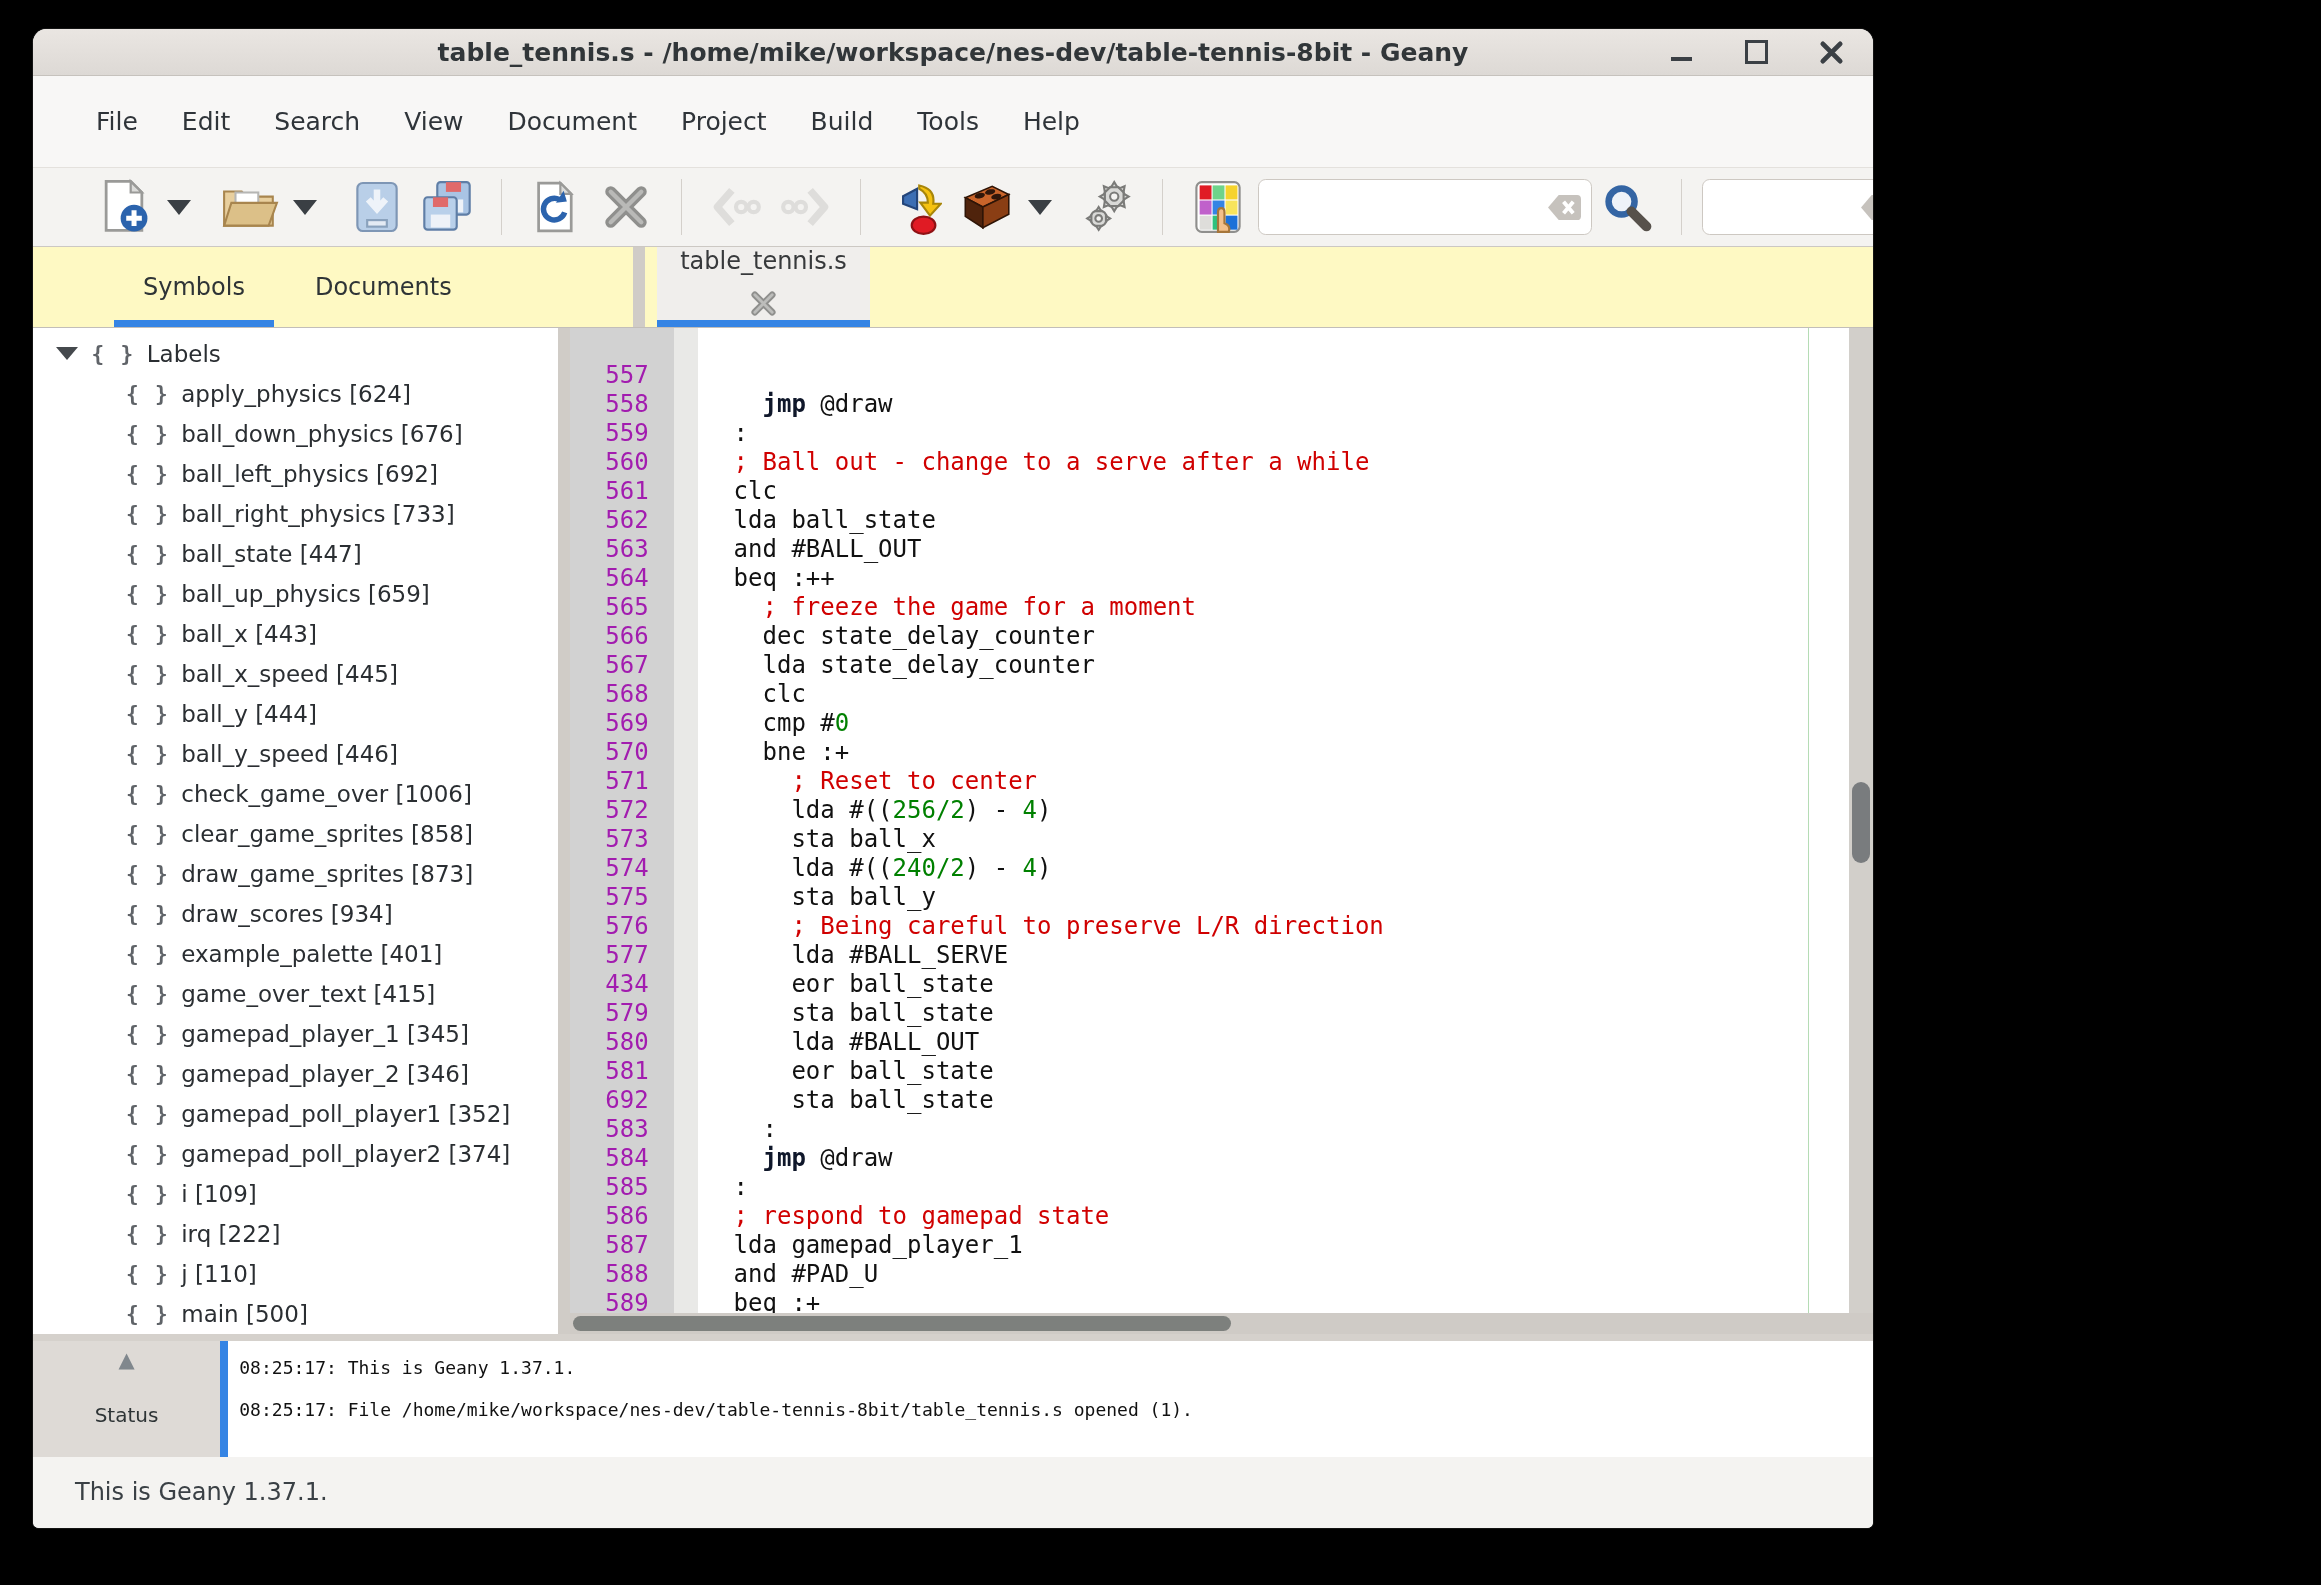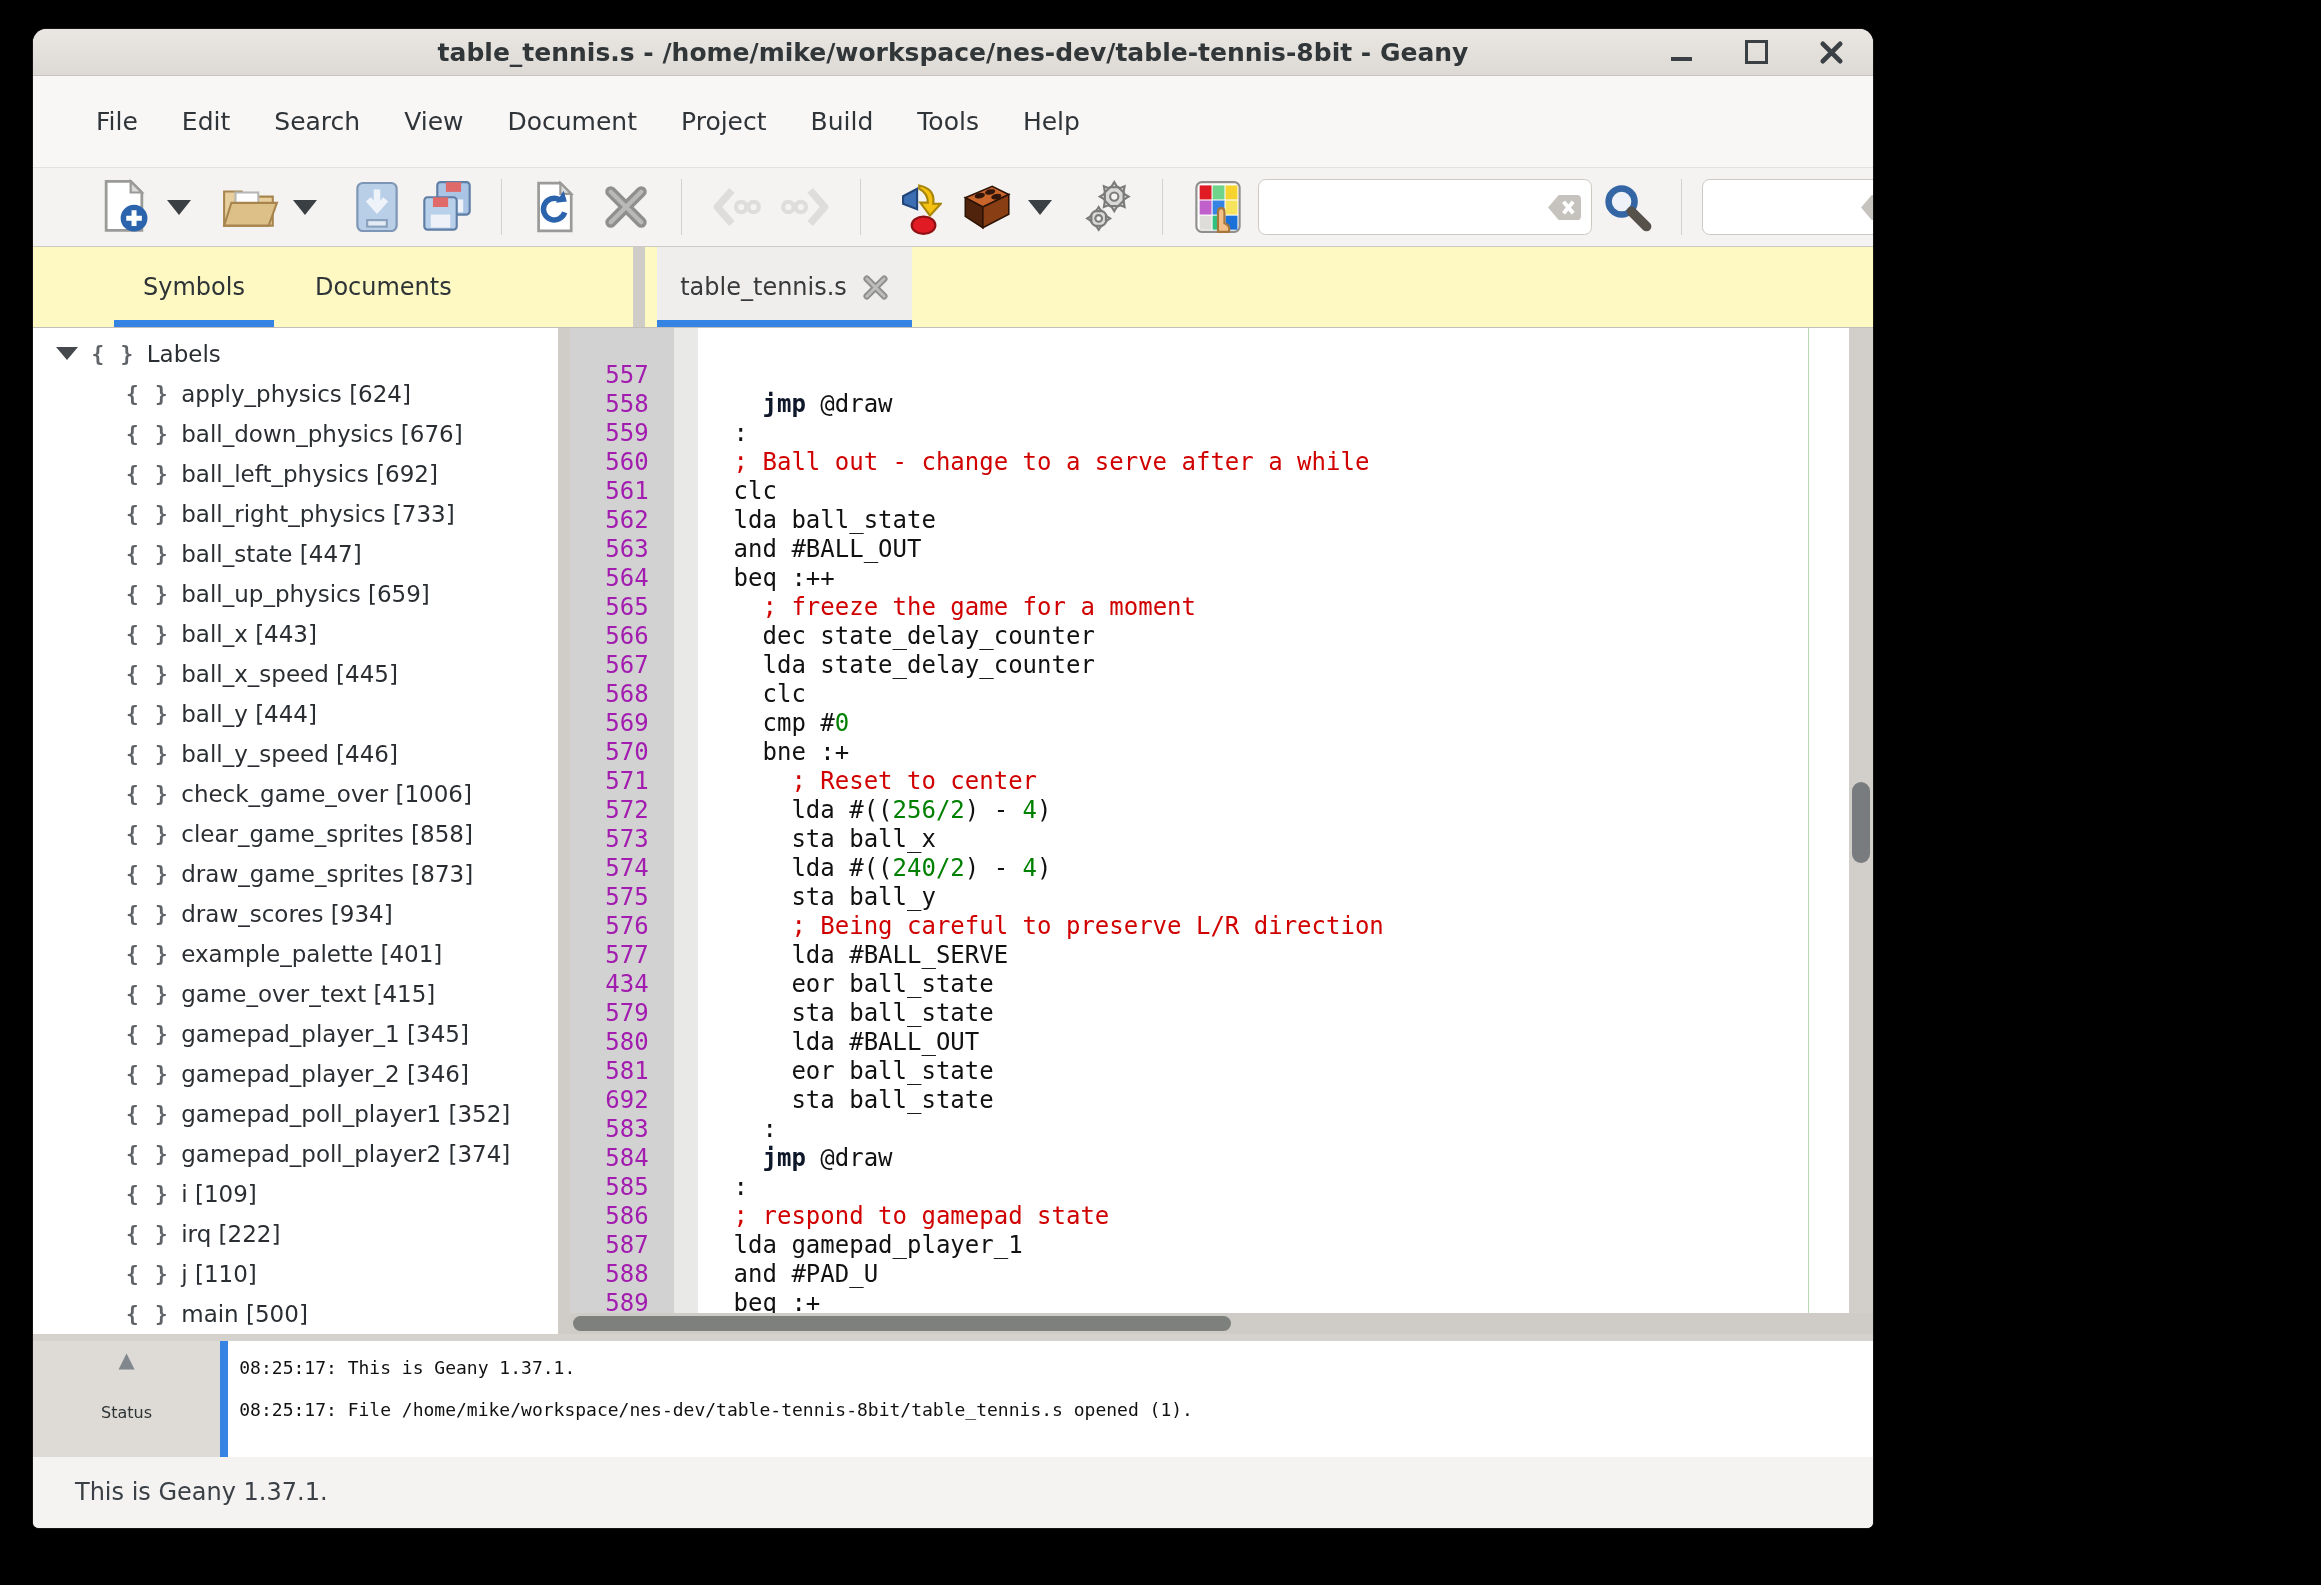--- a/index.html
+++ b/index.html
@@ -37,21 +37,21 @@
   .entry-search{width:324px;margin-left:5.8px;}
   .entry-goto{width:193px;}
   
   .tabstrip{height:80px;flex:0 0 80px;background:#fef9c3;border-bottom:1px solid #c2beb9;
             display:flex;align-items:stretch;padding-left:48px;}
   .side-tabs{width:525px;flex:0 0 525px;display:flex;padding-left:27px;}
   .strip-splitter{width:11.6px;flex:0 0 11.6px;background:#d0ccc7;}
   .side-tab{font-size:24px;color:#2e3436;padding:0 35px;display:flex;align-items:center;position:relative;}
   .side-tab.active::after{content:"";position:absolute;left:5.8px;right:5.8px;bottom:0;height:6.8px;background:#3584e4;}
   .doc-tabs{flex:1;display:flex;padding-left:12.6px;}
-  .doc-tab{background:#f0eeec;padding:0 23px;display:flex;align-items:center;gap:15.4px;position:relative;}
+  .doc-tab{background:#f0eeec;padding:0 23px;display:flex;align-items:center;gap:15.4px;position:relative;flex-direction:column;}
   .doc-tab::after{content:"";position:absolute;left:0;right:0;bottom:0;height:6.8px;background:#3584e4;}
   .doc-tab-label{font-size:24px;color:#37393b;}
   
   .main{flex:0 0 1006px;height:1006px;display:flex;}
   .sidebar{width:525px;flex:0 0 525px;background:#fff;overflow:hidden;padding-top:5.8px;}
   .tree-row{height:40px;display:flex;align-items:center;font-size:23px;color:#2a2e32;white-space:pre;}
   .expander{width:0;height:0;border-left:11.6px solid transparent;border-right:11.6px solid transparent;
             border-top:13.5px solid #45494d;margin-left:23px;}
   .braces{font-family:"DejaVu Sans Mono",monospace;font-weight:bold;font-size:21px;color:#5f6368;
           letter-spacing:1.9px;}
@@ -74,21 +74,21 @@
   .seg.c-num{color:#008000;}
   .vscroll{position:absolute;right:0;top:0;bottom:0;width:24px;background:#d2cfca;}
   .vthumb{position:absolute;left:2.9px;width:18.3px;top:454px;height:81px;background:#797c7e;border-radius:9.7px;}
   .hscroll{flex:0 0 21px;height:21px;background:#cfcbc6;position:relative;}
   .hthumb{position:absolute;left:3.9px;top:2.9px;height:15.4px;width:658px;background:#7d807d;border-radius:7.7px;}
   
   .divider{flex:0 0 6.8px;background:#d5d1cc;}
   .msgpanel{flex:0 0 116px;display:flex;}
   .msg-side{width:187px;flex:0 0 187px;background:#dedad6;position:relative;}
   .collapse{position:absolute;left:0;right:0;top:7.7px;text-align:center;font-size:21px;color:#80878d;}
-  .msg-tab{position:absolute;left:0;right:0;top:62px;text-align:center;font-size:16px;color:#2e3436;}
+  .msg-tab{position:absolute;left:0;right:0;top:62px;text-align:center;font-size:20px;color:#2e3436;}
   .msg-indicator{width:7.7px;flex:0 0 7.7px;background:#3584e4;}
   .msg-body{flex:1;background:#fff;padding:5.8px 0 0 11.6px;overflow:hidden;}
   .msg-line{font-family:"DejaVu Sans Mono",monospace;font-size:18px;line-height:42px;
             color:#111;white-space:pre;}
   
   .statusbar{flex:1;background:#f4f3f1;display:flex;align-items:center;padding-left:42px;
              font-size:24px;color:#3a4045;}
 </style>
 </head>
 <body>

